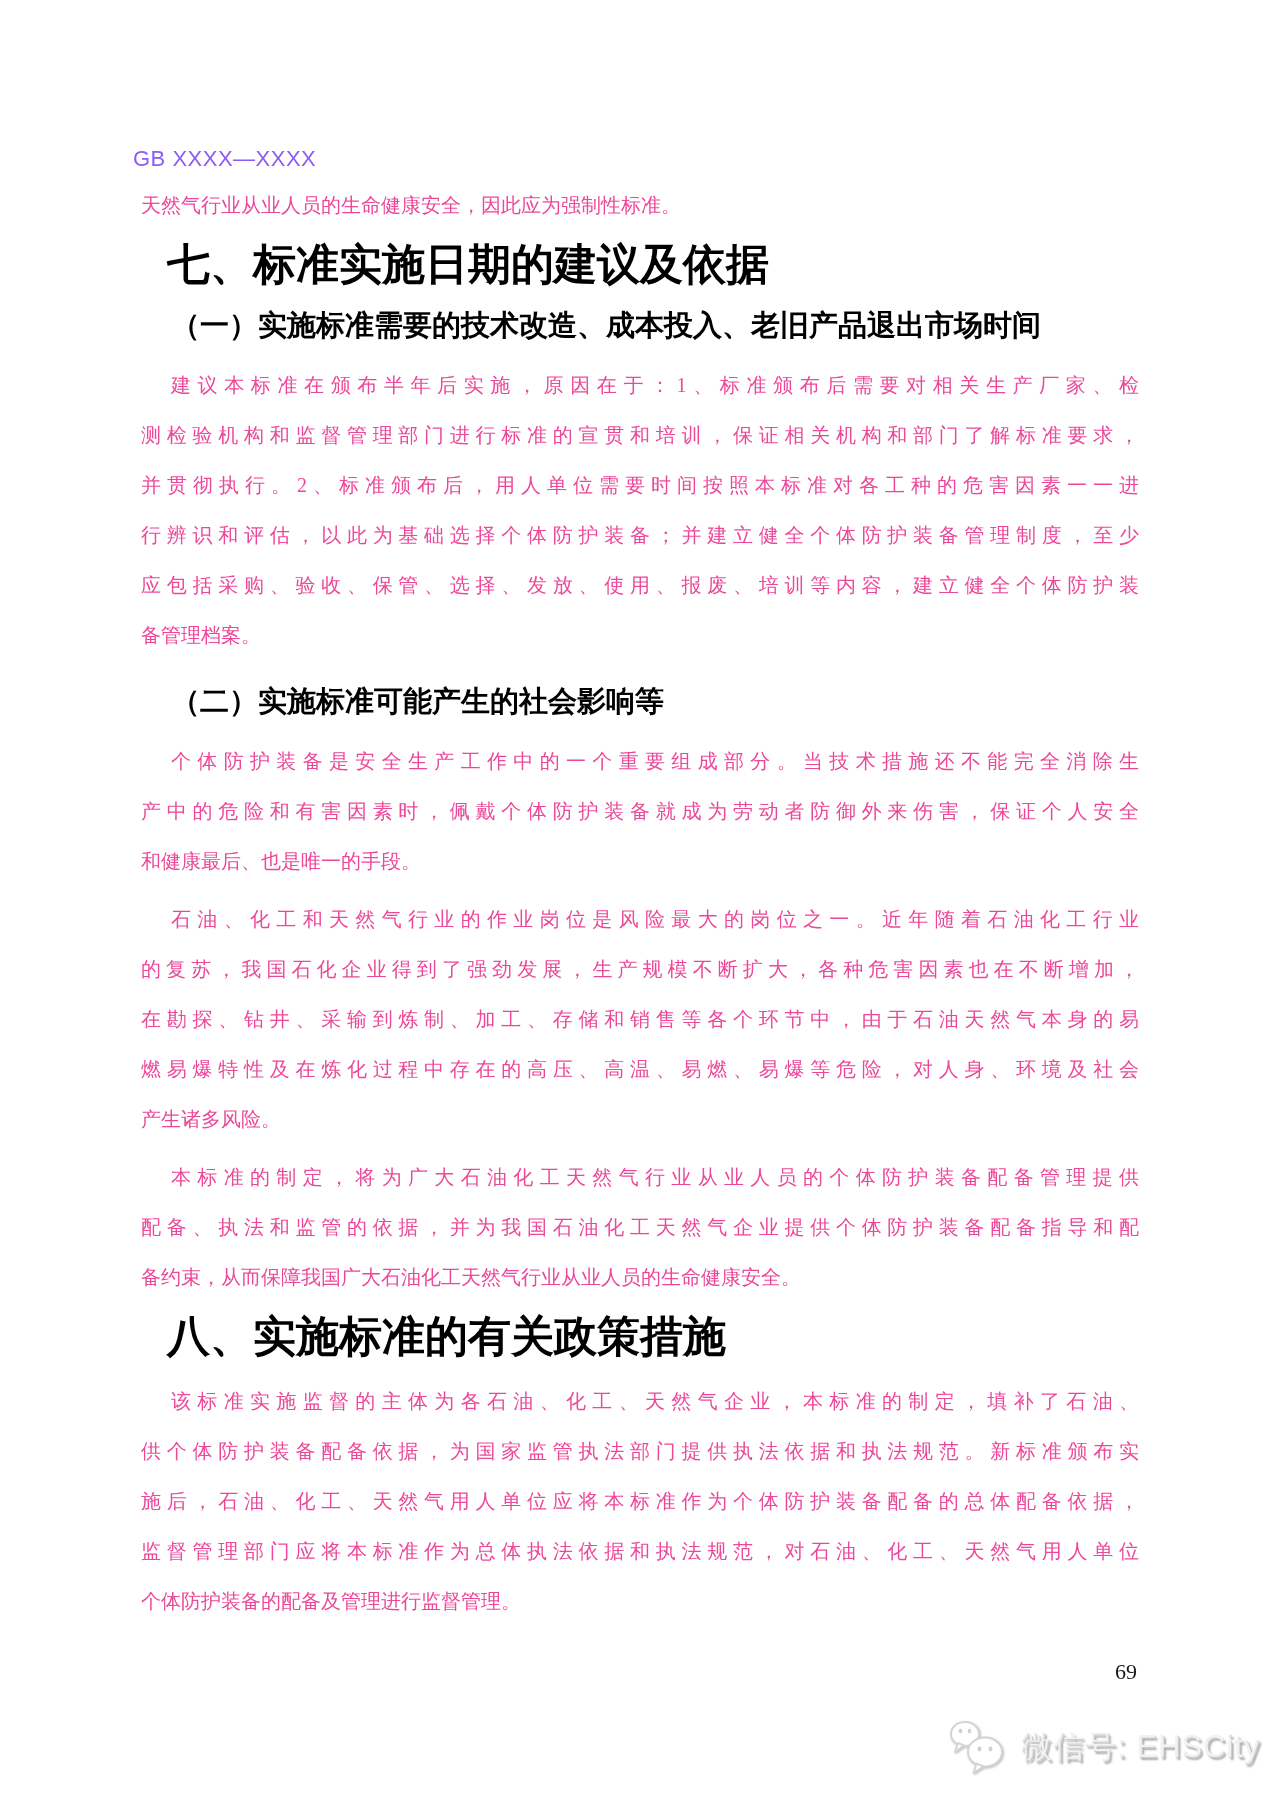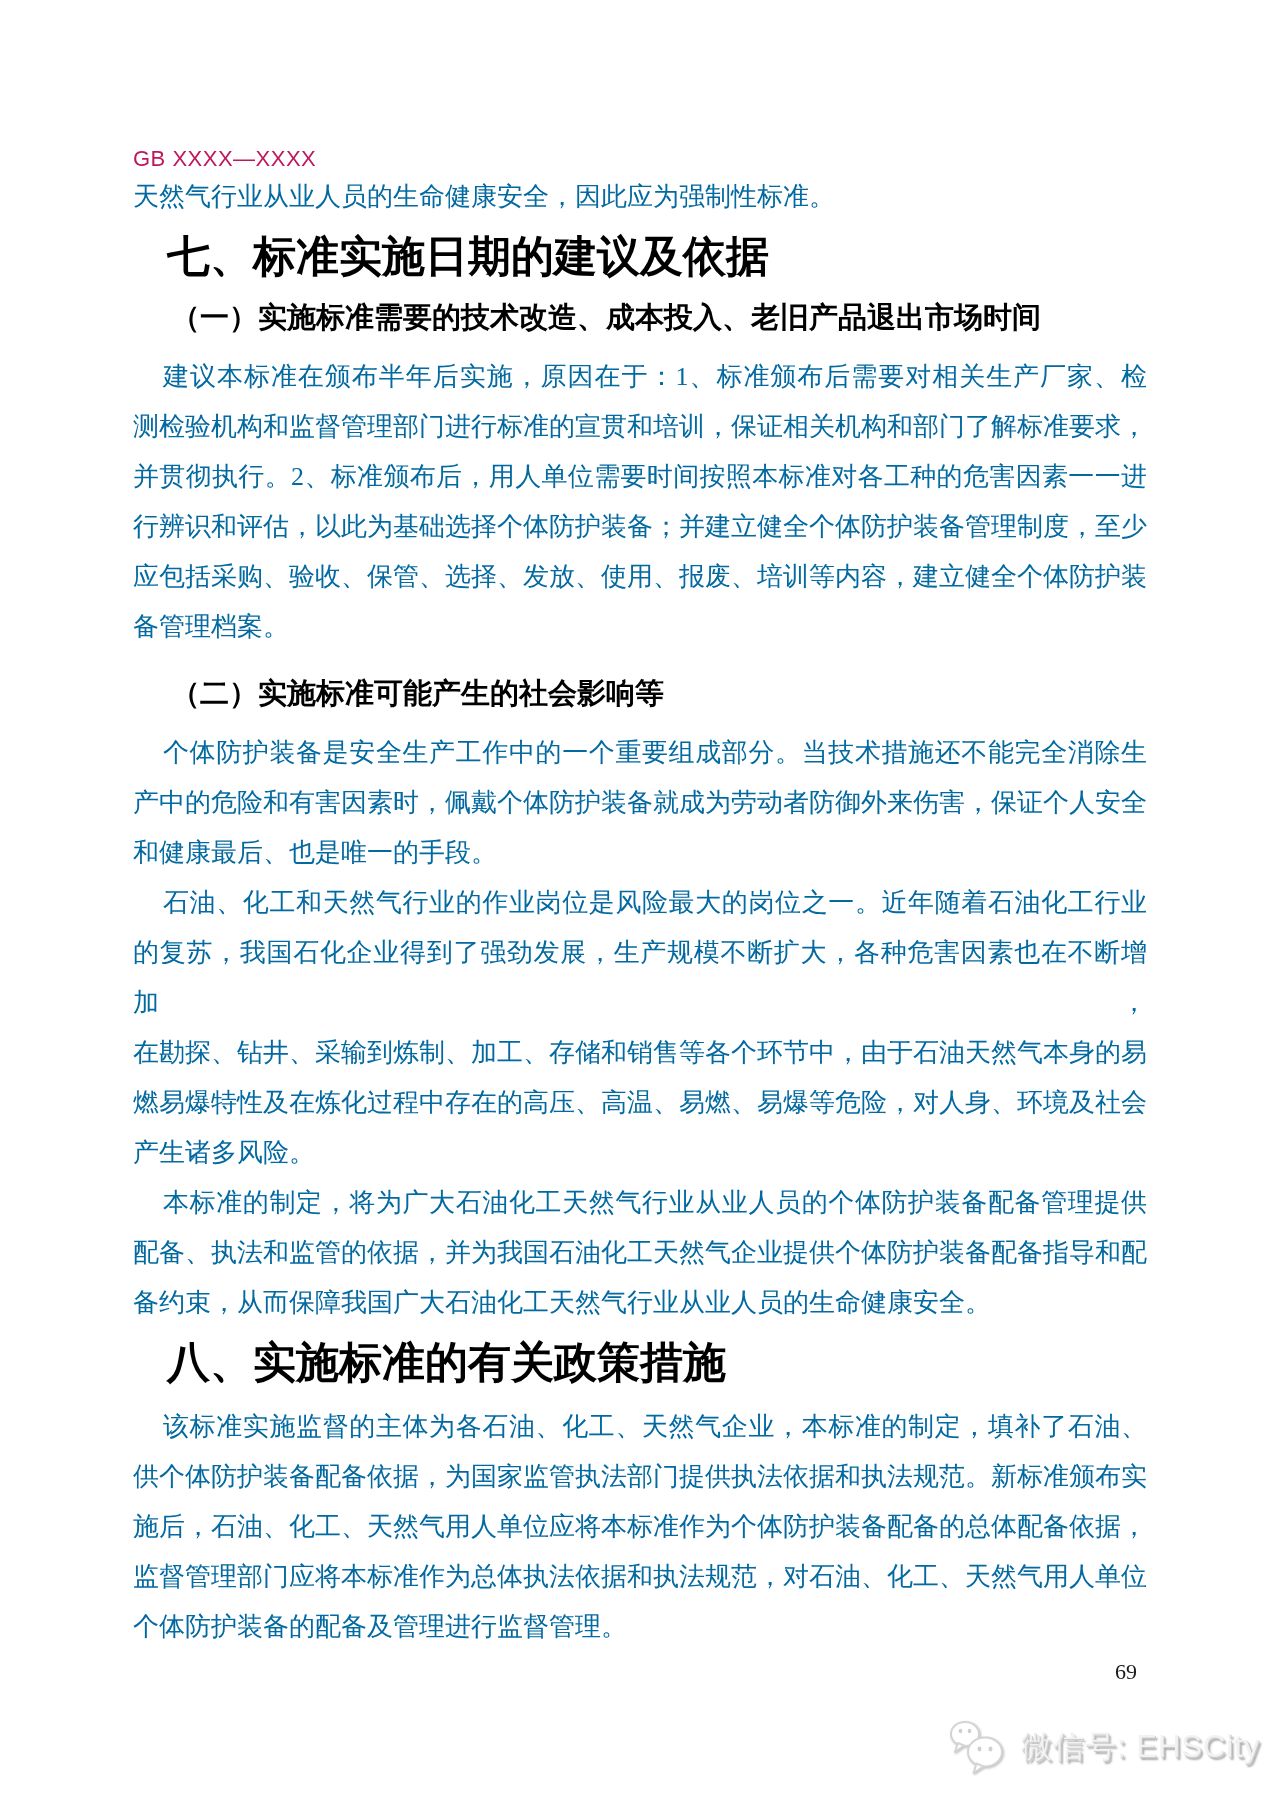--- a/index.html
+++ b/index.html
@@ -14,23 +14,24 @@
   }
   .page {
     position: absolute; inset: 0;
     padding: 146px 133px 0 133px;
   }
   .doc-code {
     font-family: "Liberation Sans", sans-serif;
     font-size: 22px;
     line-height: 26px;
     letter-spacing: 0.5px;
-    color: #be185d;
+    color: #8b5cf6;
+    margin-bottom: 8px;
   }
-  .para { font-size: 26px; color: #0369a1; margin: 0; }
+  .para { font-size: 20px; color: #ec4899; margin: 8px; }
   .para .line {
     line-height: 50px;
     text-align: justify;
     text-align-last: justify;
   }
   .para .line.last { text-align-last: left; }
   .para .line.indent { text-indent: 30px; }
   .heading-1 {
     font-family: "Liberation Sans", sans-serif;
     font-size: 43px; font-weight: 700;

